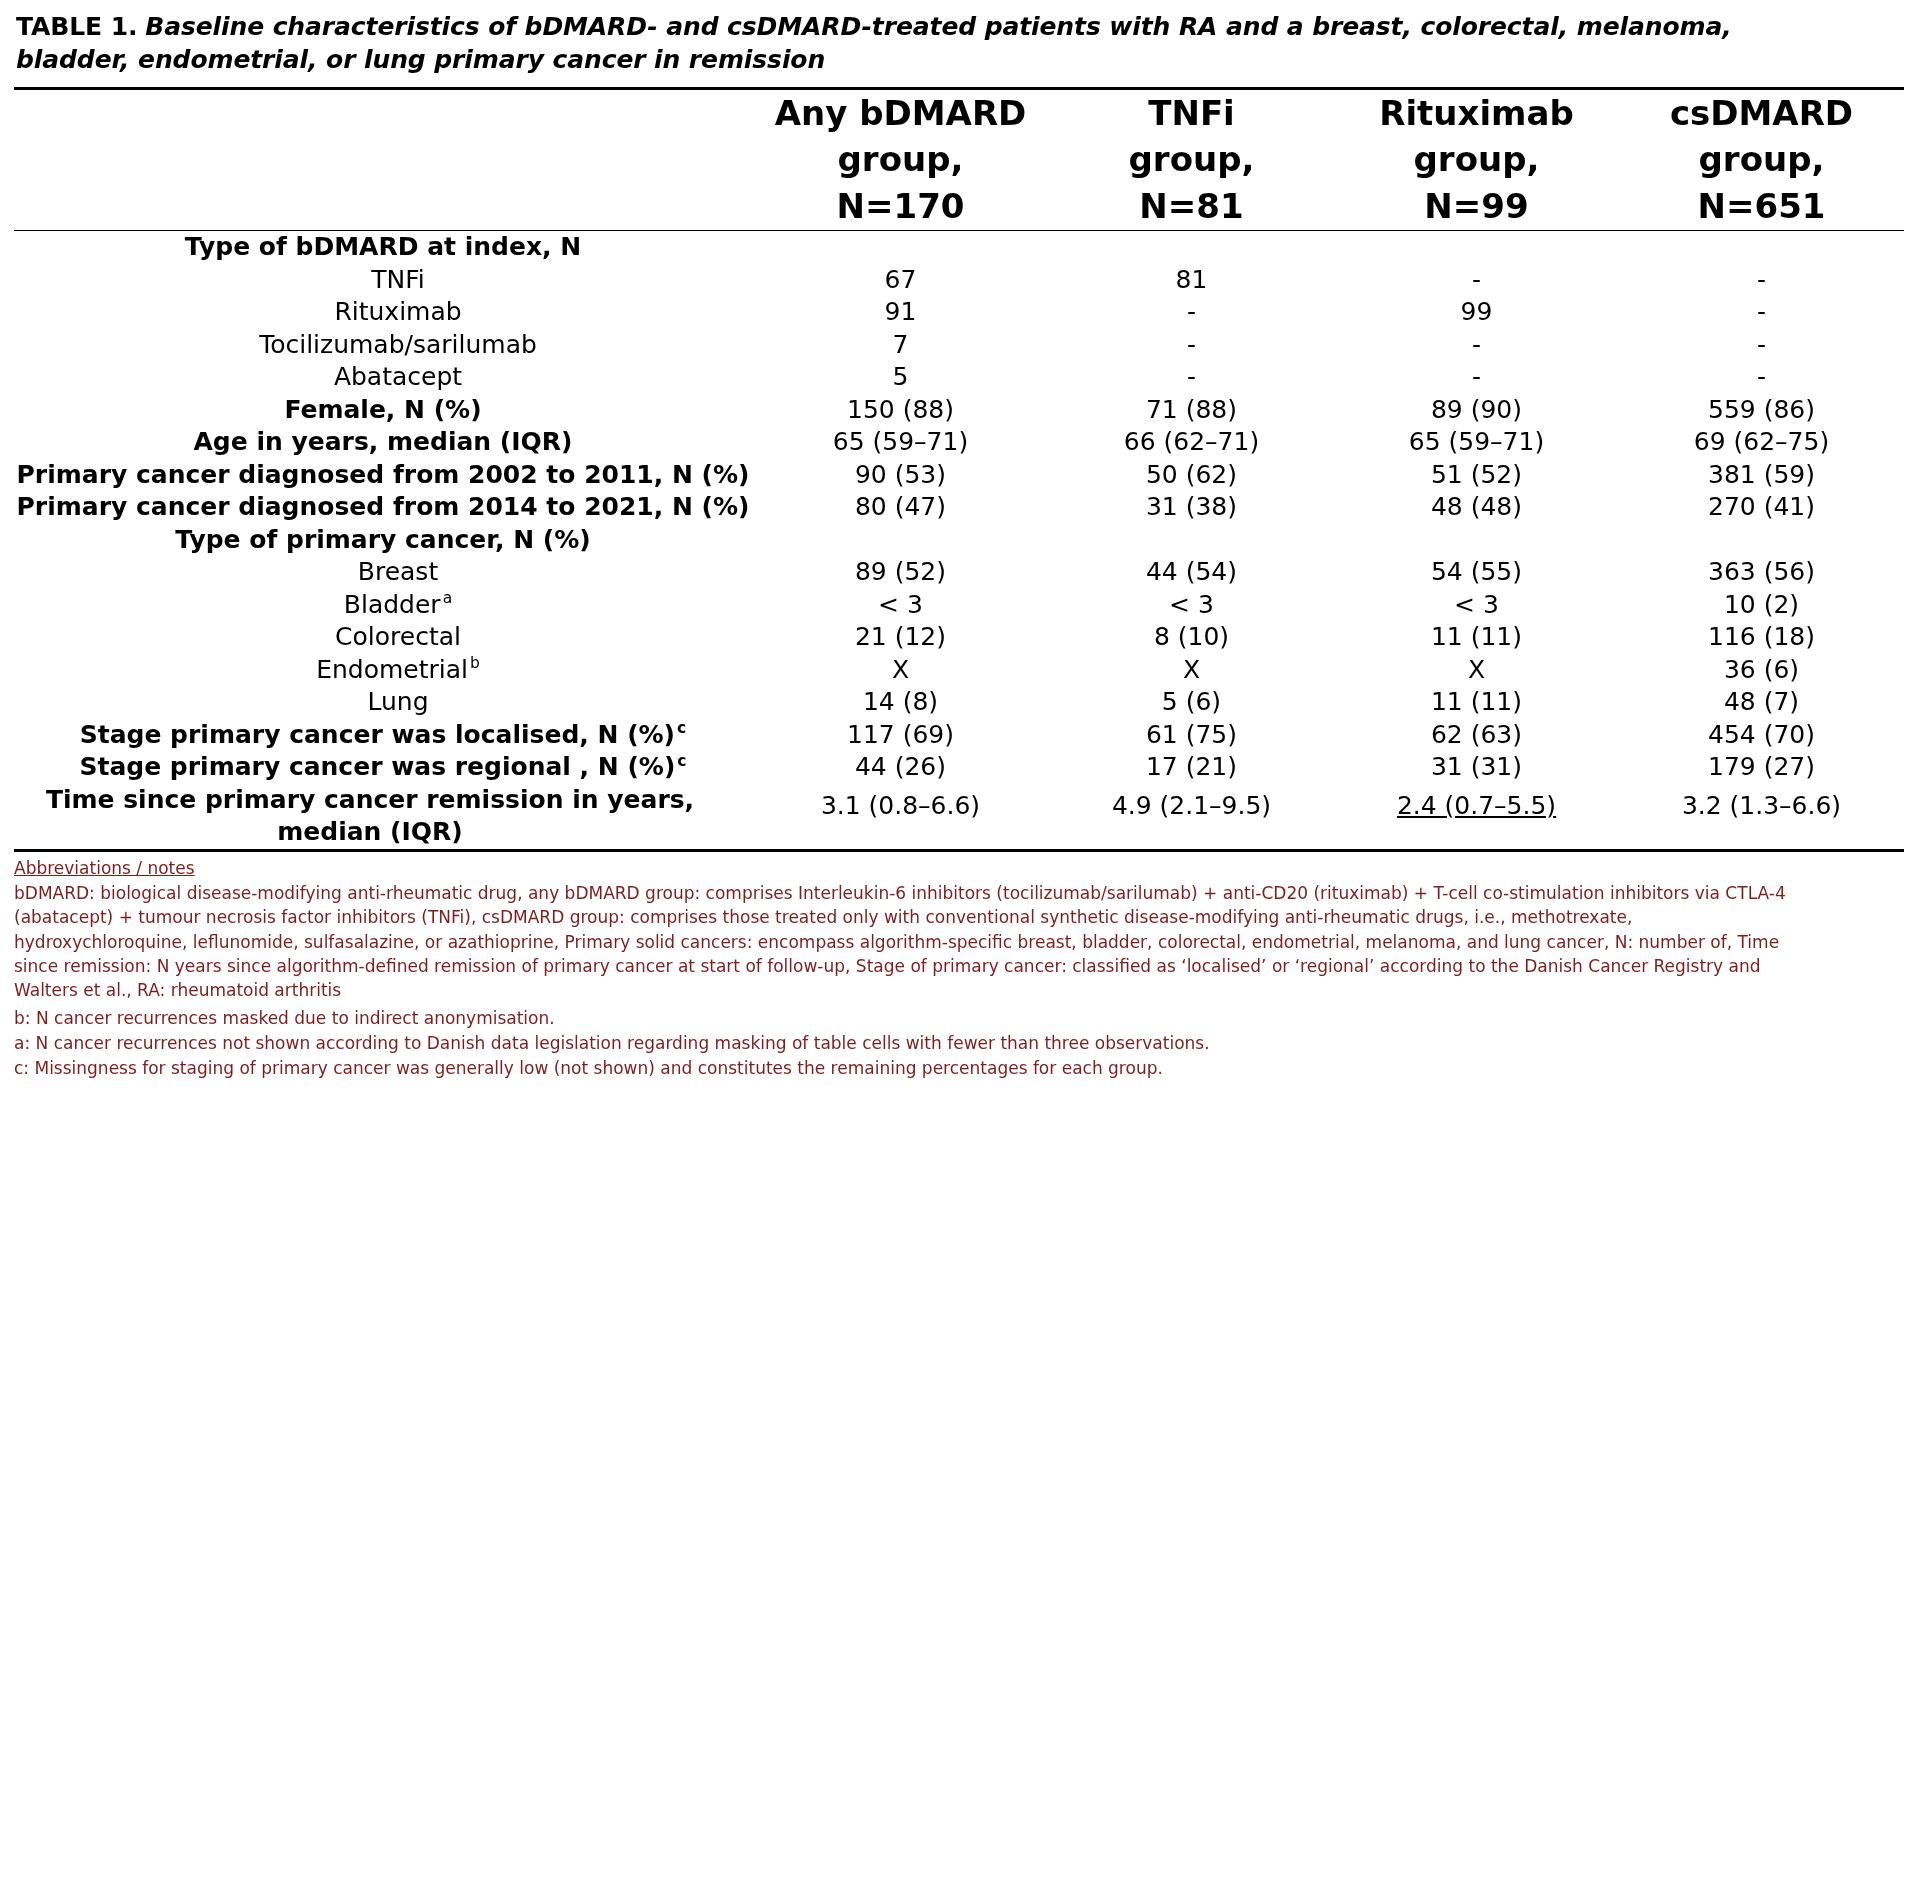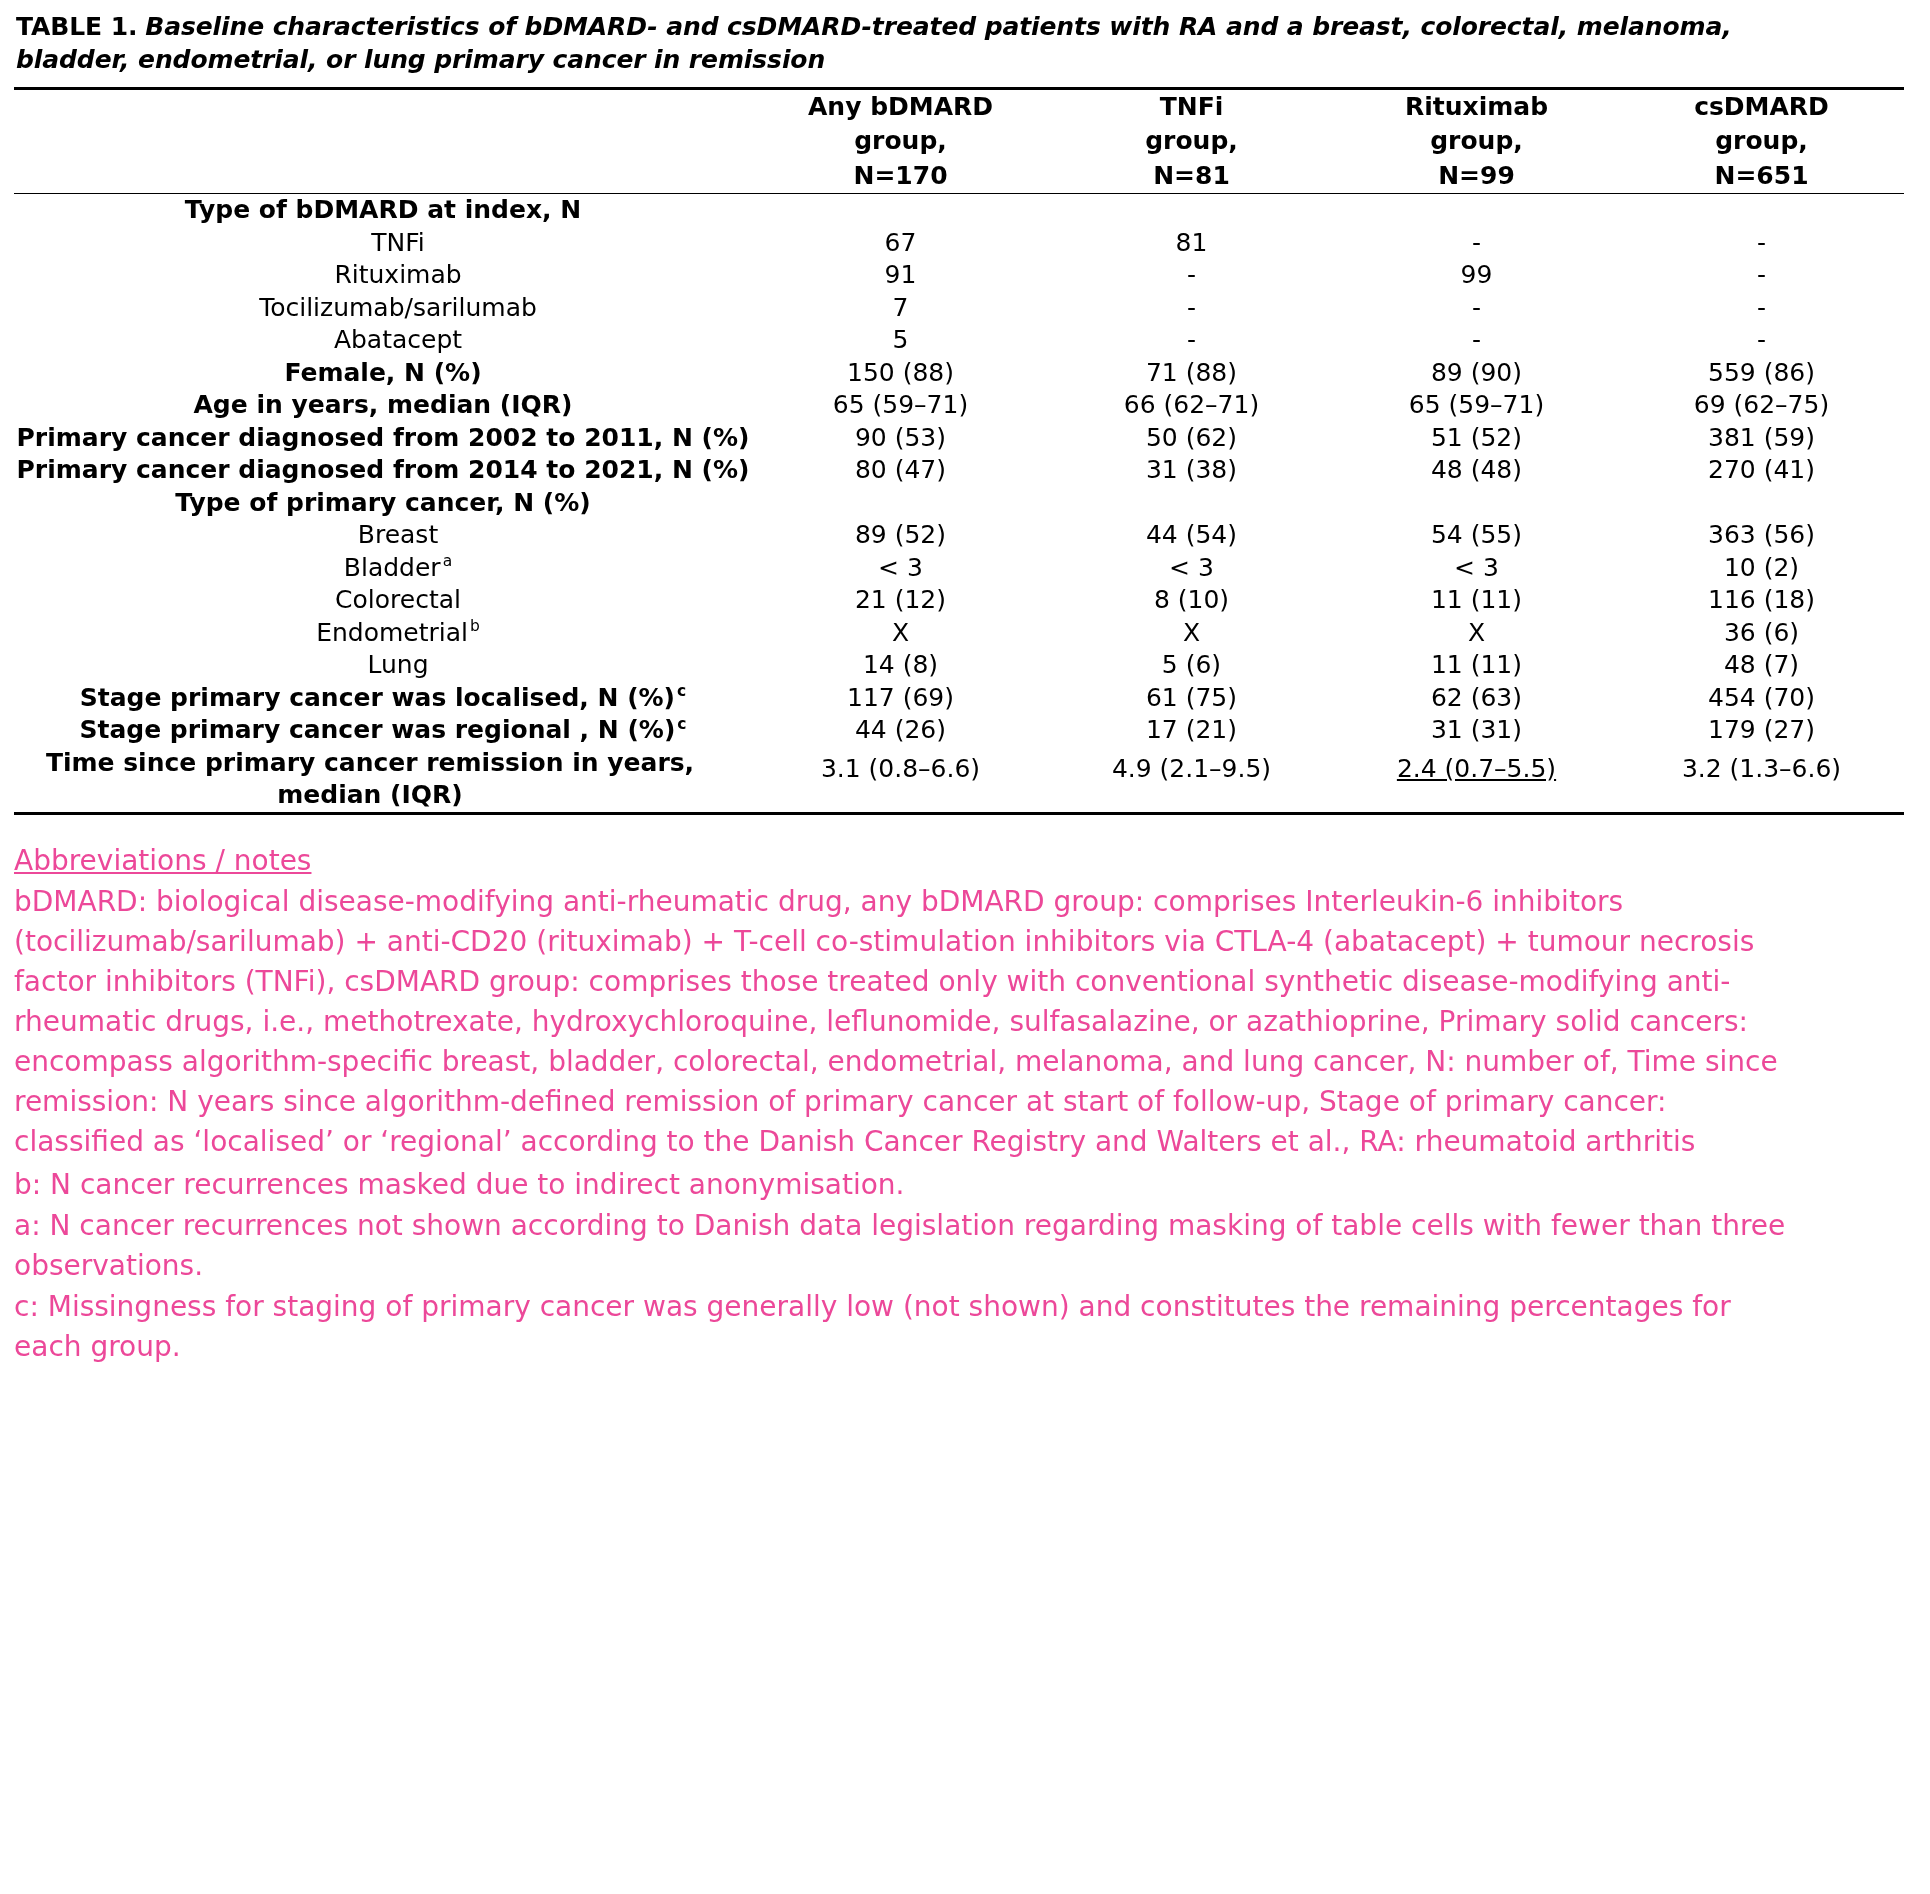--- a/index.html
+++ b/index.html
@@ -43,21 +43,21 @@
   }
   table.maintable td, table.maintable th {
     padding: 0;
     vertical-align: middle;
   }
   .rule-top { border-top: 3px solid #000; }
   .rule-bottom { border-bottom: 3px solid #000; }
   .rule-thin-bottom { border-bottom: 1.6px solid #000; }
 
   .hdr-cell {
-    font-size: 25px;
+    font-size: 34px;
     font-weight: bold;
     text-align: center;
     line-height: 1.38;
     padding: 8px 4px 10px 4px;
   }
   .hdr-blank { }
 
   .rowlabel {
     font-size: 25px;
     text-align: center;
@@ -76,24 +76,24 @@
   }
   sup {
     font-size: 0.62em;
     vertical-align: super;
     line-height: 0;
     padding-left: 2px;
   }
 
   
   .notes {
-    margin-top: 26px;
-    font-size: 28px;
+    margin-top: 4px;
+    font-size: 17px;
     line-height: 1.43;
-    color: #ec4899;
+    color: #7f1d1d;
   }
   .notes-title {
     text-decoration: underline;
     margin-bottom: 3px;
   }
   .notes p {
     margin: 0 0 1px 0;
     text-align: left;
   }
   .notes .block {

